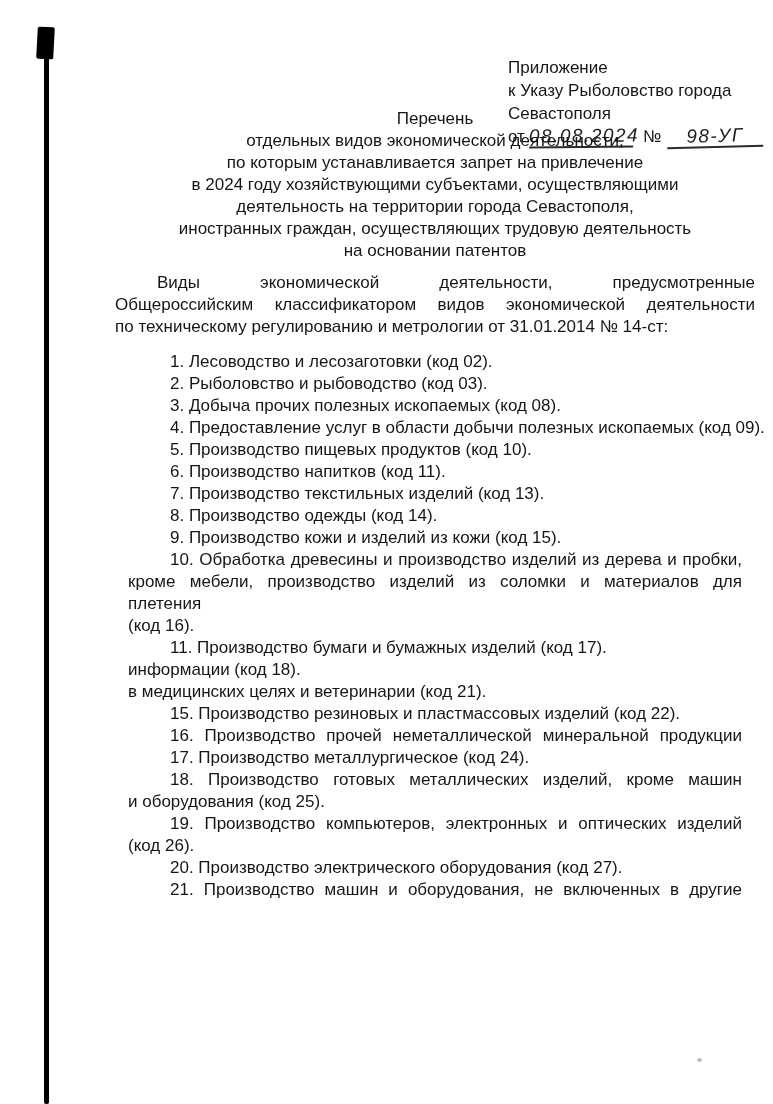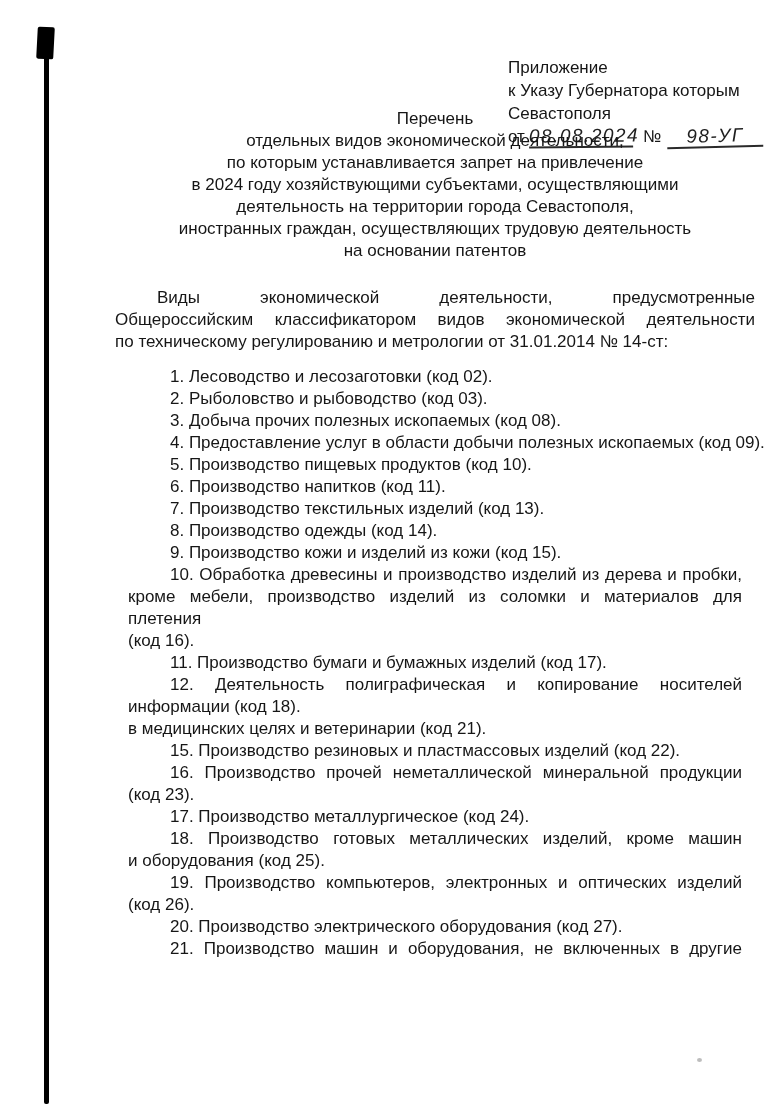--- a/index.html
+++ b/index.html
@@ -45,21 +45,21 @@
     border-bottom: 2px solid #2a2a2a;
     text-align: center;
     line-height: 20px;
   }
   .hand.date { width: 104px; margin-left: 4px; transform: rotate(-0.6deg); }
   .hand.num  { width: 96px;  margin-left: 6px; transform: rotate(-1.6deg); }
   .no-sign { margin-left: 10px; }
   
   .body-col { position: relative; margin-left: 115px; width: 640px; }
   .doc-title { margin-top: 108px; text-align: center; line-height: 22px; }
-  .intro { margin-top: 25px; }
+  .intro { margin-top: 10px; }
   .list { margin: 13px; }
   .line {
     line-height: 22px;
     text-align: left;
     white-space: nowrap;
   }
   .line.stretch {
     white-space: normal;
     text-align: justify;
     text-align-last: justify;
@@ -70,21 +70,21 @@
 <body>
 
 <div class="page">
 
   <div class="scan-blob"></div>
   <div class="scan-line"></div>
   <div class="scan-speck"></div>
 
   <div class="header-block">
     <div>Приложение</div>
-    <div>к Указу Губернатора которым</div>
+    <div>к Указу Рыболовство города</div>
     <div>Севастополя</div>
     <div class="date-line">
       <span>от</span><span class="hand date">08.08.2024</span><span class="no-sign">№</span><span class="hand num">98-УГ</span>
     </div>
   </div>
 
   <div class="body-col">
     <div class="doc-title">
         <div>Перечень</div>
         <div>отдельных видов экономической деятельности,</div>
@@ -129,32 +129,30 @@
         </div>
         <div>
           <div class="line first stretch">10. Обработка древесины и производство изделий из дерева и пробки,</div>
           <div class="line stretch">кроме мебели, производство изделий из соломки и материалов для плетения</div>
           <div class="line">(код 16).</div>
         </div>
         <div>
           <div class="line first">11. Производство бумаги и бумажных изделий (код 17).</div>
         </div>
         <div>
-          <div class="line first stretch">12. Деятельность полиграфическая и копирование носителей</div>
           <div class="line">информации (код 18).</div>
         </div>
         <div>
           <div class="line">в медицинских целях и ветеринарии (код 21).</div>
         </div>
         <div>
           <div class="line first">15. Производство резиновых и пластмассовых изделий (код 22).</div>
         </div>
         <div>
           <div class="line first stretch">16. Производство прочей неметаллической минеральной продукции</div>
-          <div class="line">(код 23).</div>
         </div>
         <div>
           <div class="line first">17. Производство металлургическое (код 24).</div>
         </div>
         <div>
           <div class="line first stretch">18. Производство готовых металлических изделий, кроме машин</div>
           <div class="line">и оборудования (код 25).</div>
         </div>
         <div>
           <div class="line first stretch">19. Производство компьютеров, электронных и оптических изделий</div>

